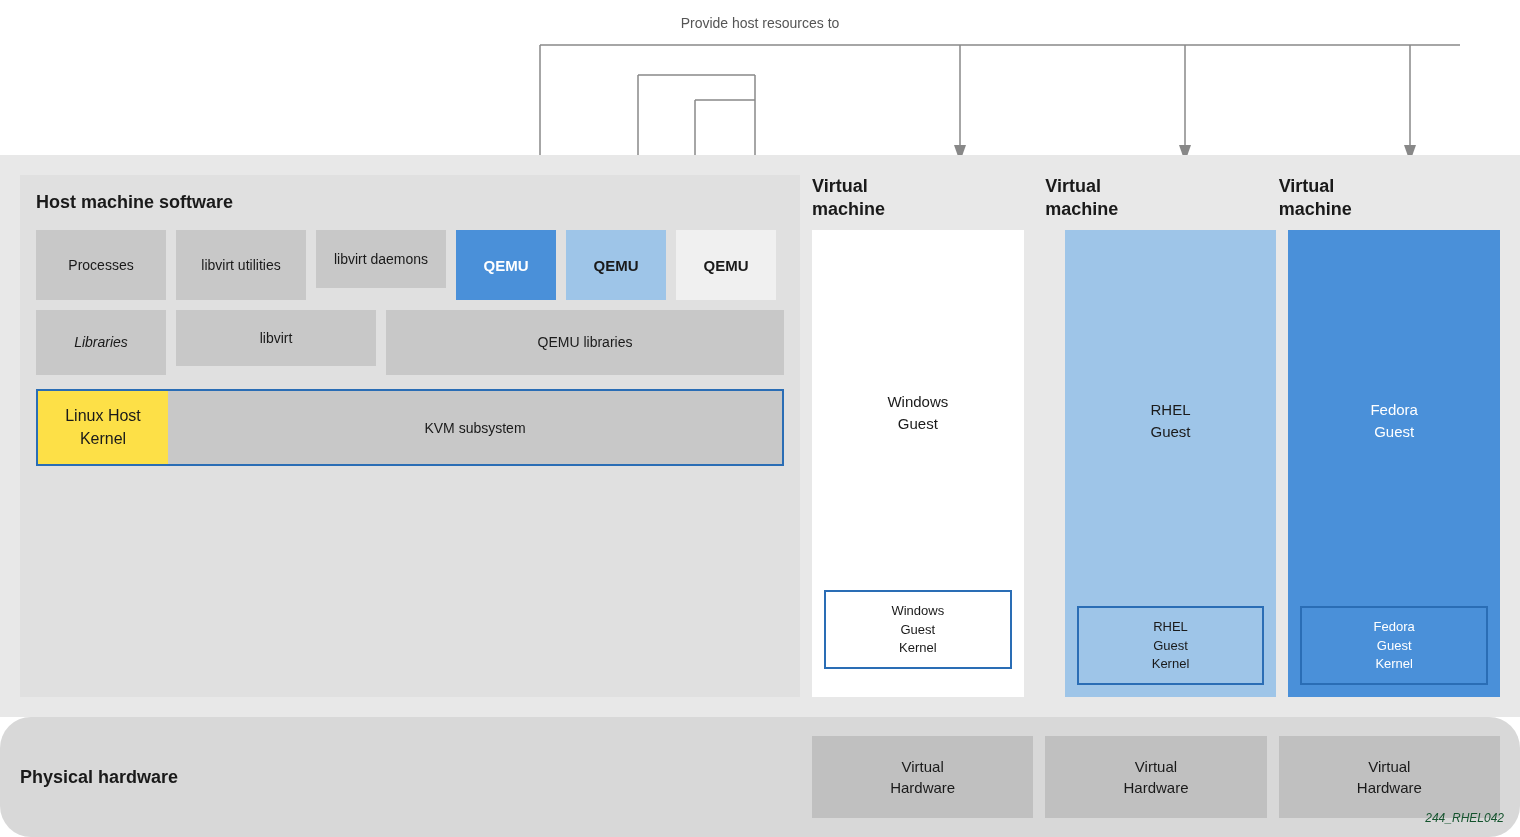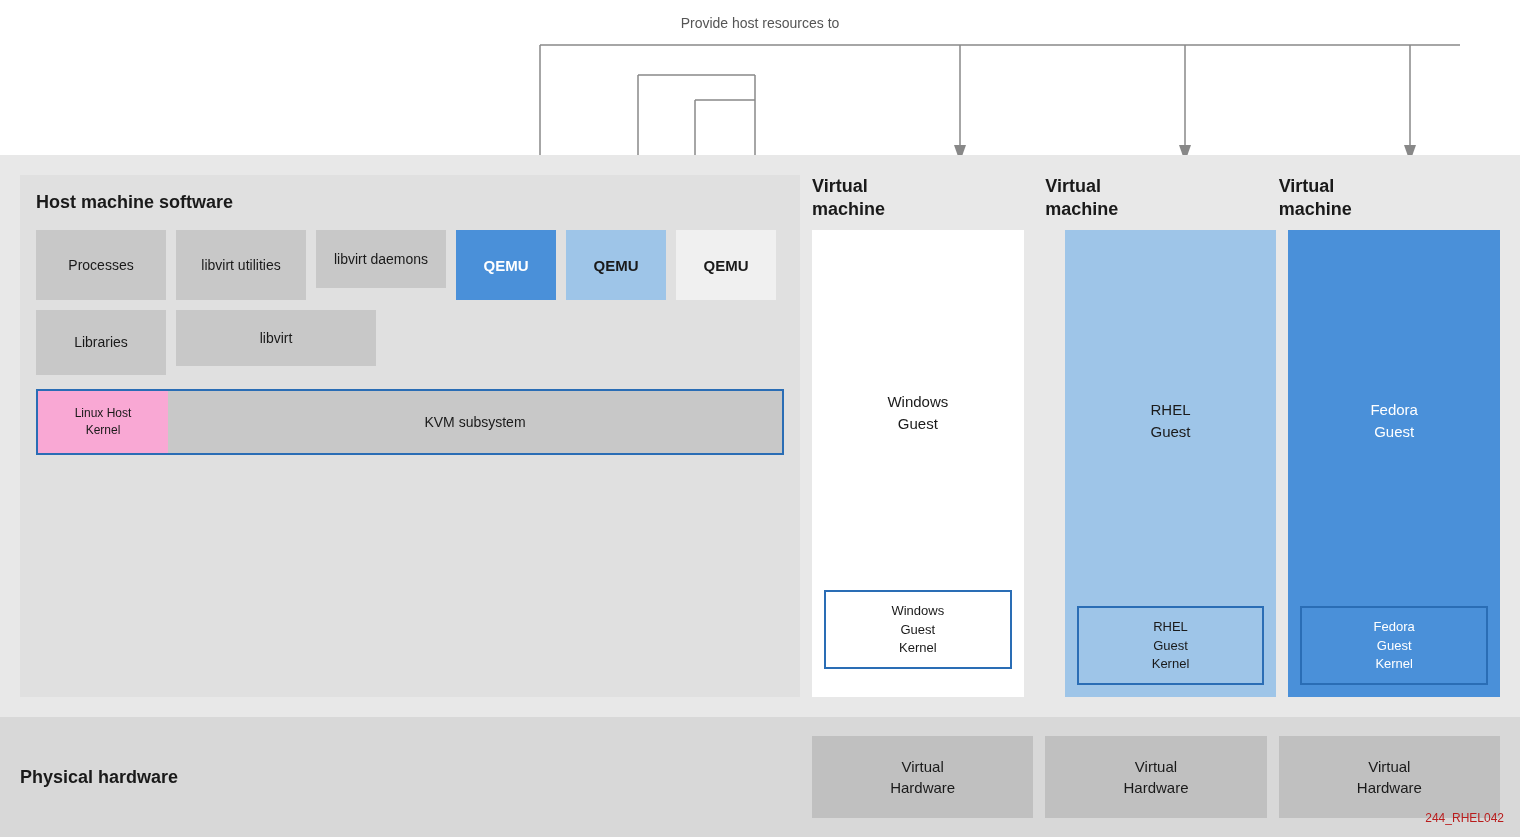--- a/index.html
+++ b/index.html
@@ -131,20 +131,21 @@
       height: 70px;
       background: #f0f0f0;
       font-weight: bold;
       font-size: 15px;
     }
 
     .box-libraries {
       width: 130px;
       height: 65px;
       position: relative;
+      font-style: italic;
     }
     .box-libraries::before,
     .box-libraries::after {
       content: '';
       position: absolute;
       background: #b8b8b8;
     }
     .box-libraries::before {
       width: 130px;
       height: 65px;
@@ -174,24 +175,24 @@
     .kvm-row {
       display: flex;
       flex-direction: row;
       gap: 0;
       border: 2.5px solid #2a6db5;
       margin-top: 4px;
     }
 
     .box-linux-kernel {
       width: 130px;
-      background: #f9a8d4;
+      background: #fde047;
       border: none;
-      padding: 14px 20px;
-      font-size: 12px;
+      padding: 14px 12px;
+      font-size: 16px;
       color: #1a1a1a;
       display: flex;
       align-items: center;
       justify-content: center;
       text-align: center;
       line-height: 1.4;
     }
 
     .box-kvm {
       flex: 1;
@@ -235,20 +236,21 @@
 
     
     .bottom-section {
       display: flex;
       flex-direction: row;
       background: #d8d8d8;
       padding: 16px 20px;
       gap: 12px;
       min-height: 120px;
       align-items: center;
+      border-radius: 31px;
     }
 
     .virtual-hardware-box {
       flex: 1;
       background: #c0c0c0;
       display: flex;
       align-items: center;
       justify-content: center;
       padding: 20px 10px;
       font-size: 15px;
@@ -256,21 +258,22 @@
       text-align: center;
       line-height: 1.4;
     }
 
     
     .watermark {
       position: absolute;
       bottom: 12px;
       right: 16px;
       font-size: 12px;
-      color: #b91c1c;
+      color: #14532d;
+      font-style: italic;
     }
 
     
     .arrows-svg {
       position: absolute;
       top: 0;
       left: 0;
       width: 1520px;
       height: 165px;
       pointer-events: none;
@@ -381,20 +384,21 @@
             <div class="box box-libvirt-daemons">libvirt
 daemons</div>
             <div class="box box-qemu-blue-dark">QEMU</div>
             <div class="box box-qemu-blue-light">QEMU</div>
             <div class="box box-qemu-white">QEMU</div>
           </div>
 
           <div class="host-row">
             <div class="box box-libraries">Libraries</div>
             <div class="box box-libvirt">libvirt</div>
+            <div class="box box-qemu-libraries">QEMU libraries</div>
           </div>
 
           <div class="kvm-row">
             <div class="box-linux-kernel">Linux Host
 Kernel</div>
             <div class="box-kvm">KVM subsystem</div>
           </div>
         </div>
       </div>
 

